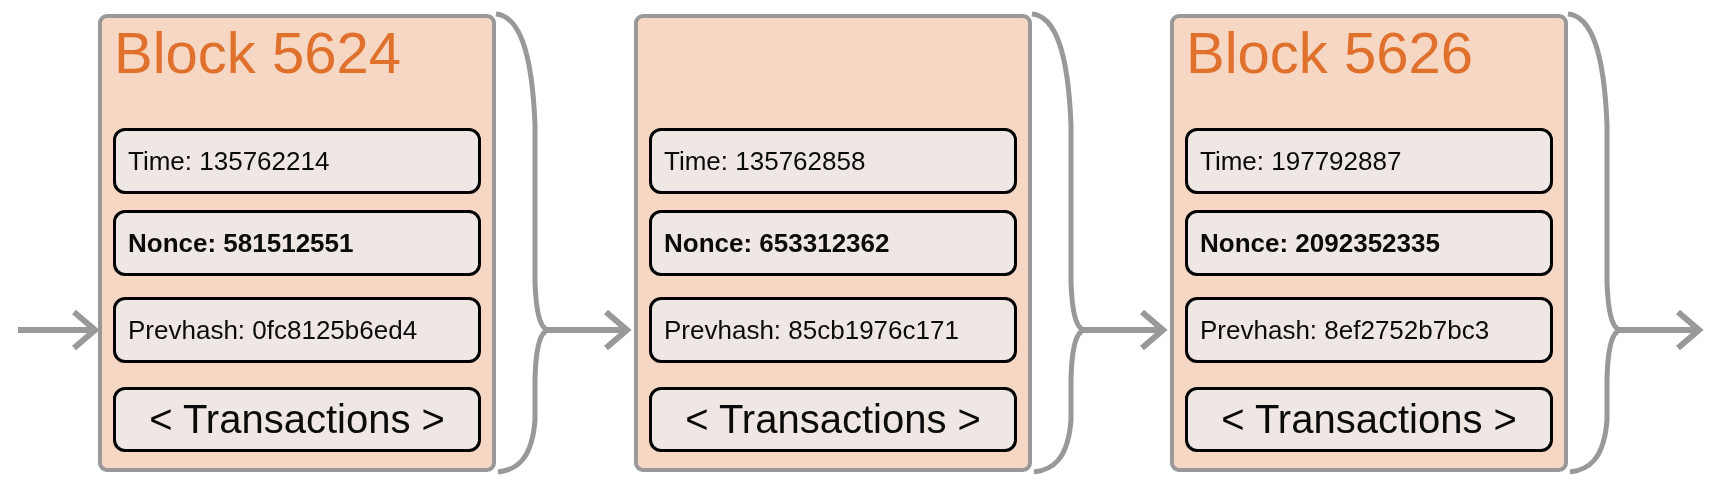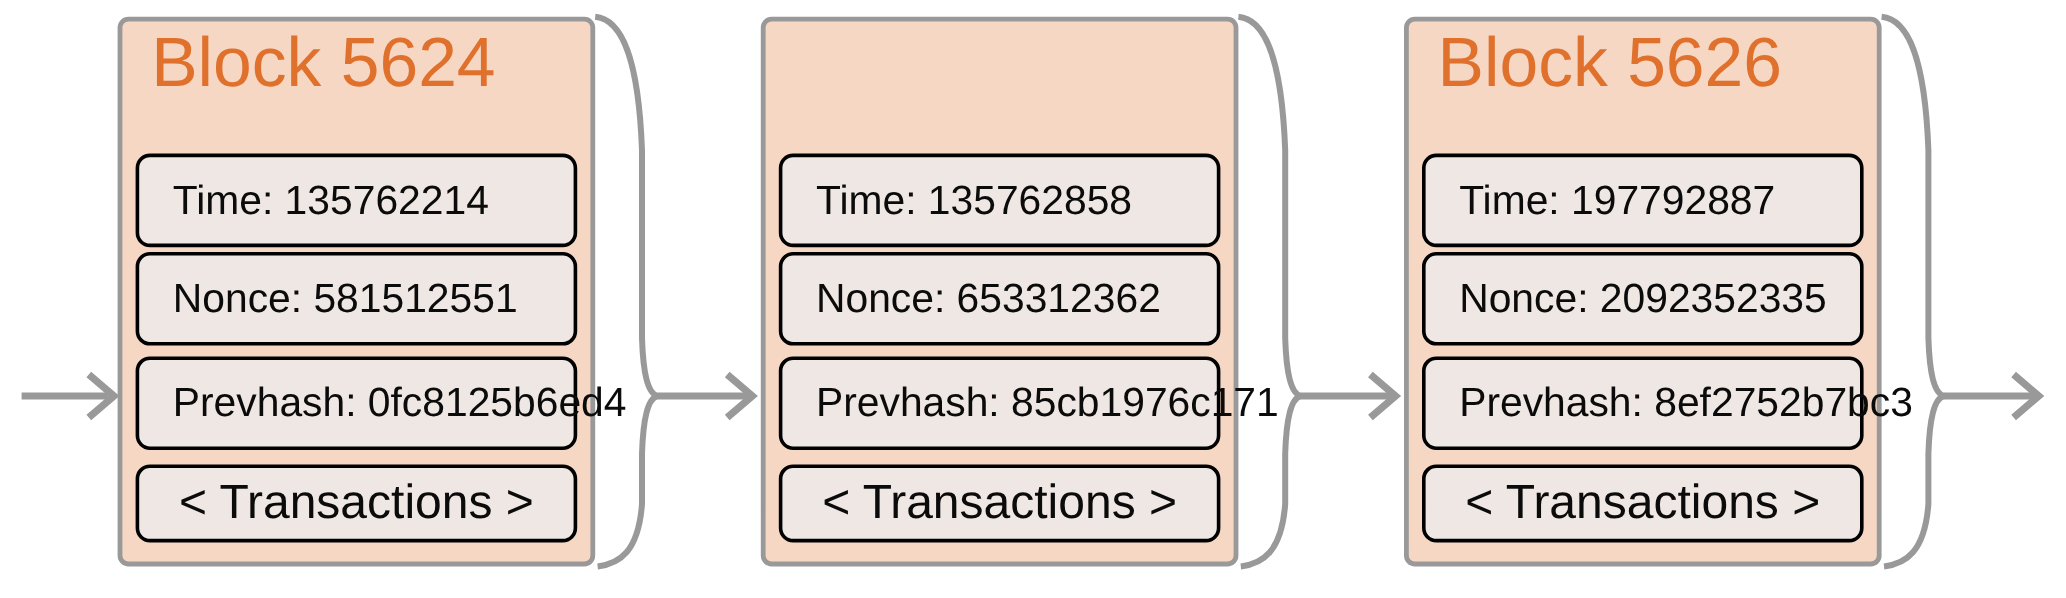--- a/index.html
+++ b/index.html
@@ -31,46 +31,46 @@
     background: #f6d7c4;
     border: 4px solid #999999;
     border-radius: 9px;
   }
   .block-1 { left: 98px; }
   .block-2 { left: 634px; }
   .block-3 { left: 1170px; }
   .block-title {
     position: absolute;
     top: 2px;
-    left: 24px;
+    left: 12px;
     margin: 0;
     font-size: 58px;
     line-height: 1.15;
     font-weight: normal;
     color: #e0712d;
     white-space: nowrap;
   }
   .field {
     position: absolute;
     left: 11px;
     right: 11px;
-    height: 78px;
+    height: 66px;
     box-sizing: border-box;
     background: #efe7e3;
     border: 3px solid #000000;
     border-radius: 12px;
     display: flex;
     align-items: center;
-    padding-left: 28px;
-    font-size: 34px;
+    padding-left: 12px;
+    font-size: 26px;
     color: #0b0b0b;
     white-space: nowrap;
   }
   .field-time     { top: 110px; }
-  .field-nonce    { top: 192px; }
+  .field-nonce    { top: 192px; font-weight: bold; }
   .field-prevhash { top: 279px; }
   .field-transactions {
     top: 369px;
     height: 65px;
     justify-content: center;
     padding-left: 0;
     font-size: 40px;
     cursor: pointer;
   }
 </style>

